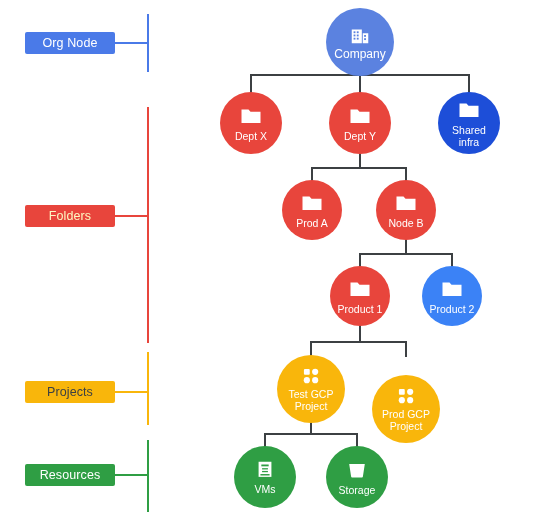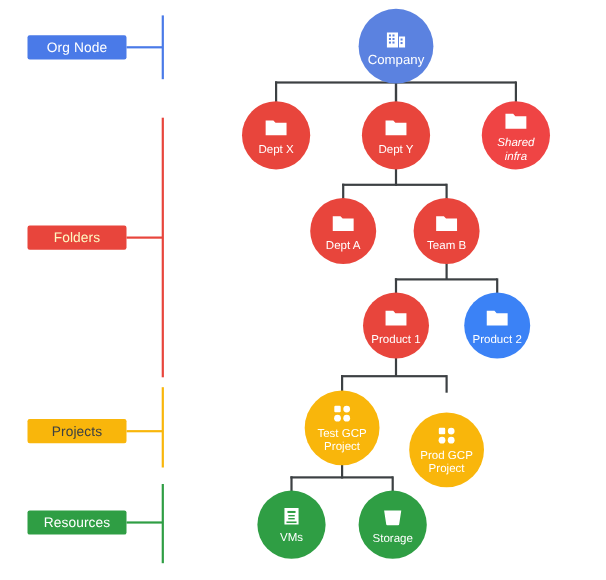--- a/index.html
+++ b/index.html
@@ -153,38 +153,38 @@
       <path fill="#fff" d="M2.5 5.5h7l2 2.2h10V19H2.5V5.5z"></path>
     </svg></span>
         <span class="node-label">Dept X</span>
       </div>
       <div class="node n-folder" style="left: 329px; top: 92px; width: 62px; height: 62px; background: rgb(232, 69, 60); text-align: center;">
         <span class="node-icon"><svg width="24" height="24" viewBox="0 0 24 24" aria-hidden="true">
       <path fill="#fff" d="M2.5 5.5h7l2 2.2h10V19H2.5V5.5z"></path>
     </svg></span>
         <span class="node-label">Dept Y</span>
       </div>
-      <div class="node n-folder" style="left: 438px; top: 92px; width: 62px; height: 62px; background: #ef4444; font-style: italic;">
+      <div class="node n-folder" style="left: 438px; top: 92px; width: 62px; height: 62px; background: #1d4ed8;">
         <span class="node-icon"><svg width="24" height="24" viewBox="0 0 24 24" aria-hidden="true">
       <path fill="#fff" d="M2.5 5.5h7l2 2.2h10V19H2.5V5.5z"></path>
     </svg></span>
         <span class="node-label">Shared
 infra</span>
       </div>
       <div class="node n-folder" style="left: 282px; top: 180px; width: 60px; height: 60px; background: rgb(232, 69, 60);">
         <span class="node-icon"><svg width="24" height="24" viewBox="0 0 24 24" aria-hidden="true">
       <path fill="#fff" d="M2.5 5.5h7l2 2.2h10V19H2.5V5.5z"></path>
     </svg></span>
-        <span class="node-label">Dept A</span>
+        <span class="node-label">Prod A</span>
       </div>
       <div class="node n-folder" style="left: 376px; top: 180px; width: 60px; height: 60px; background: rgb(232, 69, 60);">
         <span class="node-icon"><svg width="24" height="24" viewBox="0 0 24 24" aria-hidden="true">
       <path fill="#fff" d="M2.5 5.5h7l2 2.2h10V19H2.5V5.5z"></path>
     </svg></span>
-        <span class="node-label">Team B</span>
+        <span class="node-label">Node B</span>
       </div>
       <div class="node n-folder" style="left: 330px; top: 266px; width: 60px; height: 60px; background: rgb(232, 69, 60);">
         <span class="node-icon"><svg width="24" height="24" viewBox="0 0 24 24" aria-hidden="true">
       <path fill="#fff" d="M2.5 5.5h7l2 2.2h10V19H2.5V5.5z"></path>
     </svg></span>
         <span class="node-label">Product 1</span>
       </div>
       <div class="node n-folder" style="left: 422px; top: 266px; width: 60px; height: 60px; background: #3b82f6;">
         <span class="node-icon"><svg width="24" height="24" viewBox="0 0 24 24" aria-hidden="true">
       <path fill="#fff" d="M2.5 5.5h7l2 2.2h10V19H2.5V5.5z"></path>

